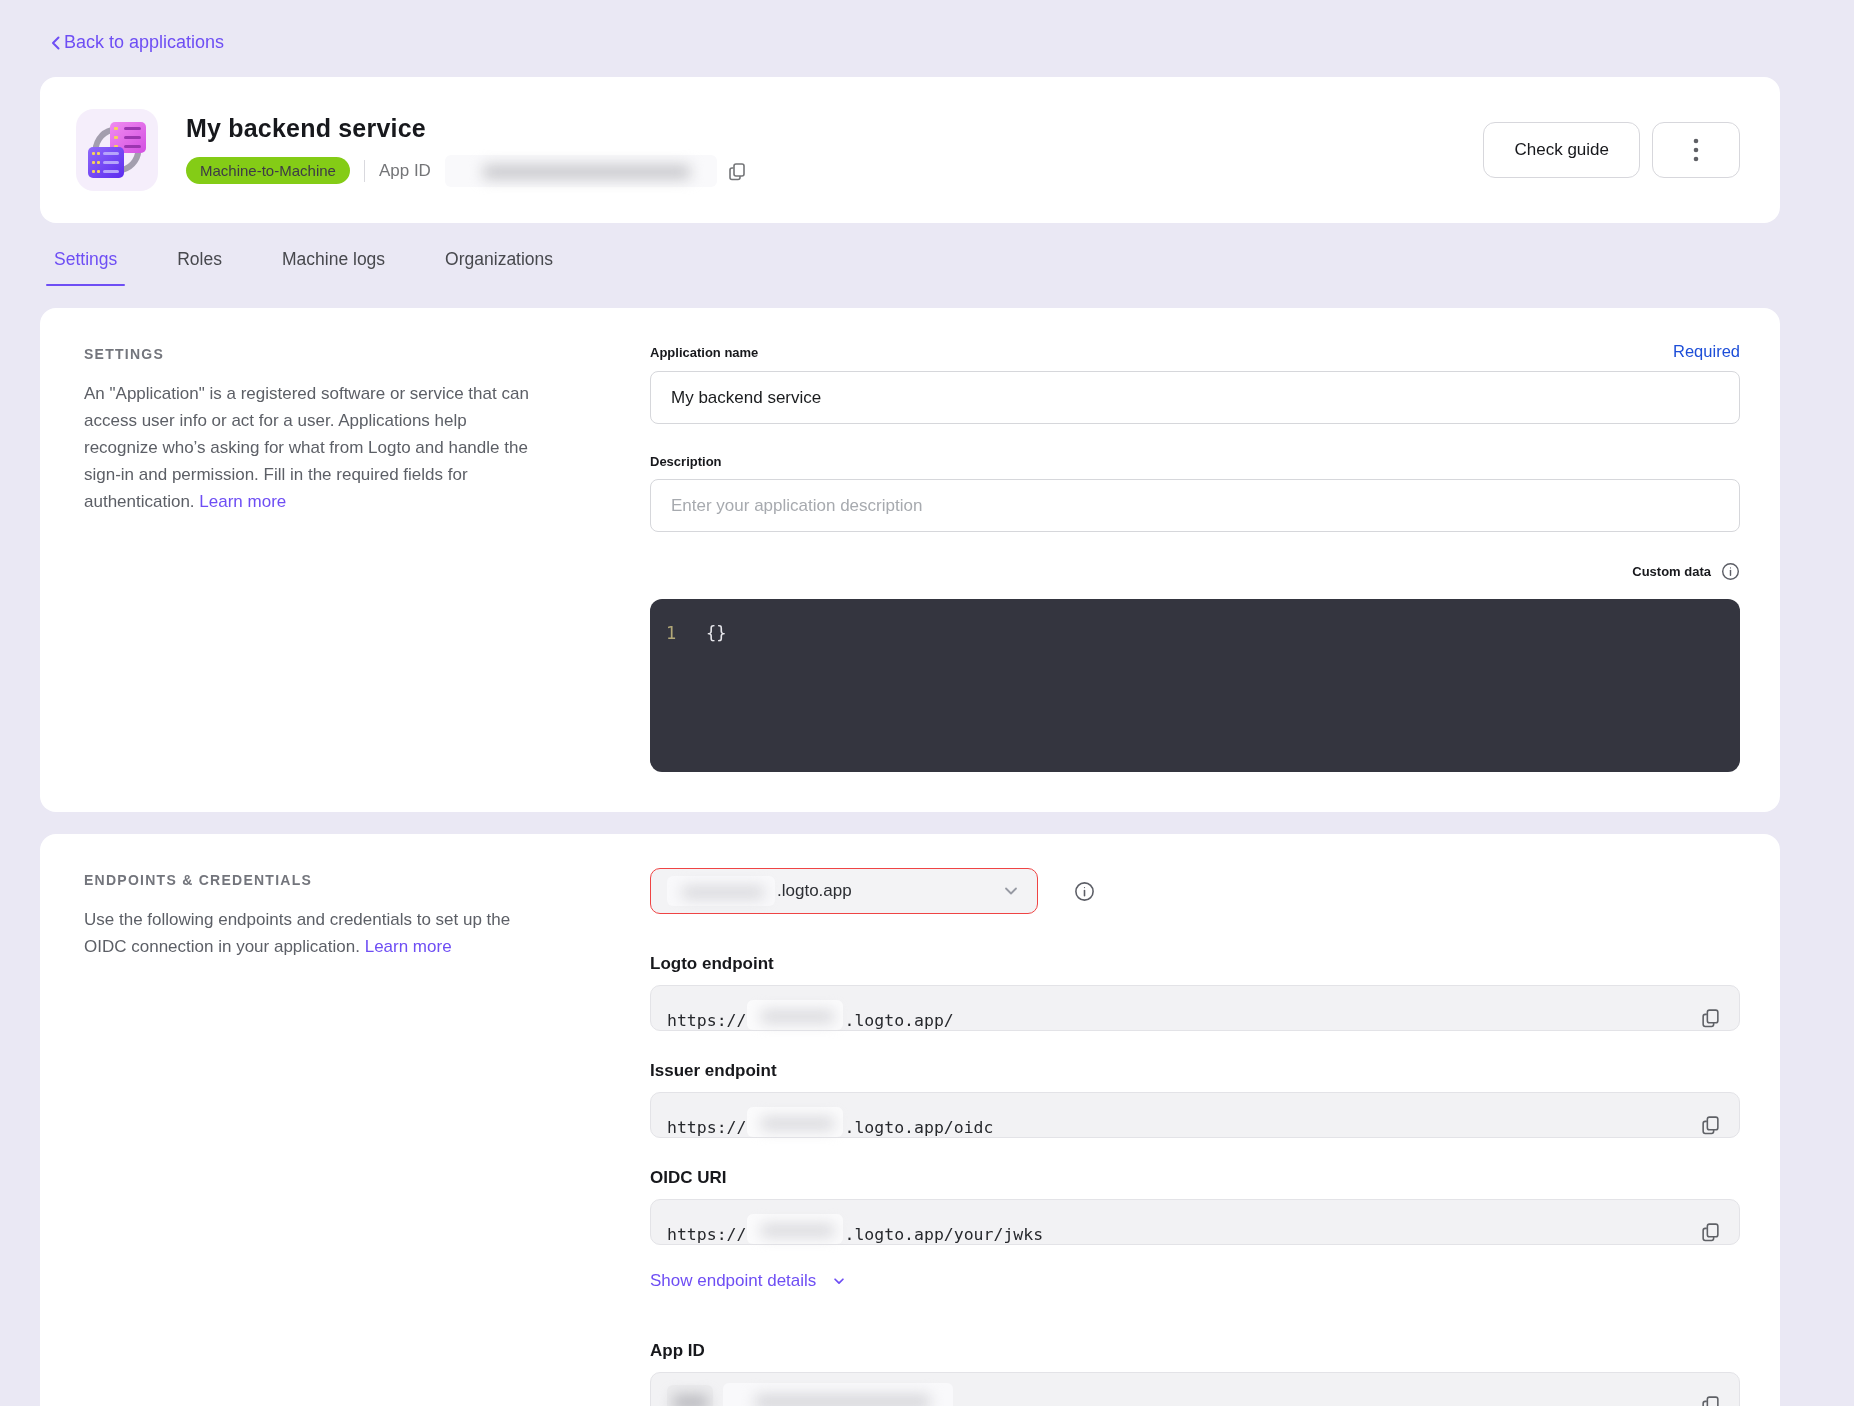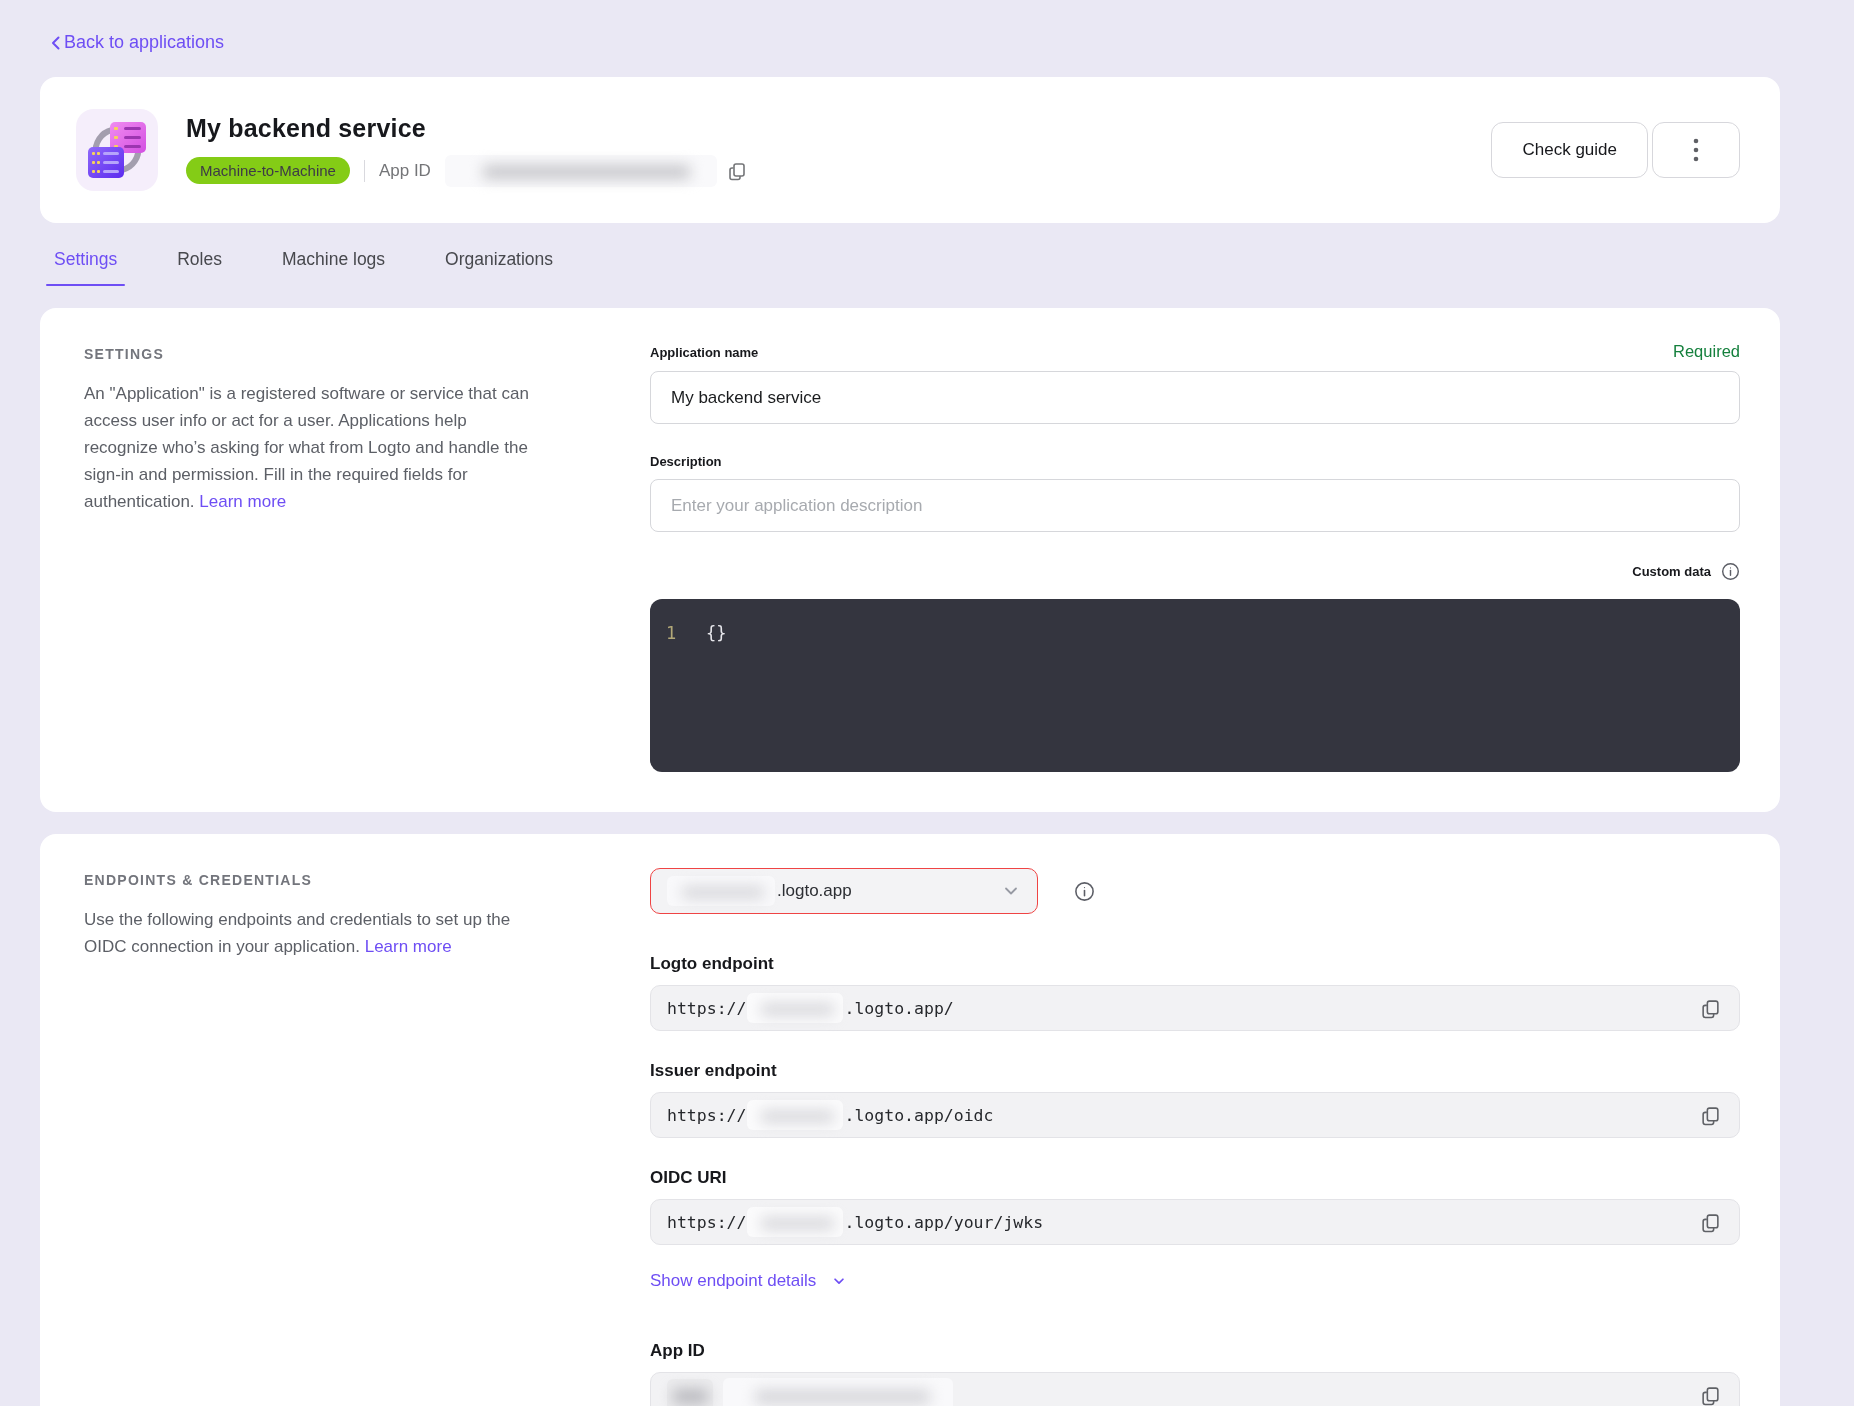--- a/index.html
+++ b/index.html
@@ -37,21 +37,21 @@
   .header-text { display: flex; flex-direction: column; gap: 12px; }
   .app-title { font-size: 25px; font-weight: 700; color: #17181c; letter-spacing: .2px; }
   .meta-row { display: flex; align-items: center; gap: 14px; }
   .type-badge {
     background: #84cc16; color: #3d3a47;
     font-size: 15px; font-weight: 500;
     padding: 5px 14px; border-radius: 16px;
   }
   .meta-divider { width: 1px; height: 22px; background: #d9d9de; }
   .meta-label { font-size: 17px; color: #747578; }
-  .header-actions { margin-left: auto; display: flex; align-items: center; gap: 4px; }
+  .header-actions { margin-left: auto; display: flex; align-items: center; gap: 12px; }
   .btn-outline {
     height: 56px; padding: 0 30px;
     background: #fff; border: 1px solid #d7d7dc; border-radius: 12px;
     font-family: "Liberation Sans", sans-serif;
     font-size: 17px; font-weight: 500; color: #17181c; cursor: pointer;
   }
   .btn-kebab {
     width: 88px; height: 56px;
     background: #fff; border: 1px solid #d7d7dc; border-radius: 12px;
     display: flex; align-items: center; justify-content: center; cursor: pointer;
@@ -81,21 +81,21 @@
   .side-heading {
     font-size: 14px; font-weight: 700; letter-spacing: .09em;
     color: #73757c; margin-bottom: 18px; margin-top: 6px;
   }
   .side-desc { font-size: 17px; line-height: 27px; color: #5c5f66; max-width: 452px; }
   .link { color: #6e4ef4; text-decoration: none; cursor: pointer; }
 
   
   .label-row { display: flex; justify-content: space-between; align-items: baseline; margin-bottom: 10px; }
   .field-label { font-size: 13px; font-weight: 600; color: #17181c; display: flex; align-items: center; gap: 10px; }
-  .required-hint { font-size: 16.5px; color: #15803d; font-weight: 400; }
+  .required-hint { font-size: 16.5px; color: #1d4ed8; font-weight: 400; }
   .group { margin-top: 30px; }
   .group.first { margin-top: 2px; }
   input.text-input {
     width: 100%; height: 53px;
     border: 1px solid #d6d7db; border-radius: 8px;
     padding: 0 20px; font-size: 17px; color: #1a1c1e;
     font-family: "Liberation Sans", sans-serif;
     outline: none; background: #fff;
   }
   input.text-input::placeholder { color: #a7aaaf; }
@@ -132,21 +132,21 @@
   .select .sel-chip { width: 108px; height: 30px; margin-right: 2px; }
   .select .sel-caret { margin-left: auto; }
   .select-info { margin-left: 36px; display: flex; align-items: center; }
 
   .ep-group { margin-top: 30px; }
   .ep-group.first { margin-top: 40px; }
   .ep-label { font-size: 17px; font-weight: 600; color: #17181c; margin-bottom: 11px; }
   .ep-field {
     height: 46px; background: #f2f2f4;
     border: 1px solid #e3e3e7; border-radius: 10px;
-    display: flex; align-items: center; padding: 0 16px;
+    display: flex; align-items: flex-end; padding: 0 16px;
     font-family: "DejaVu Sans Mono", monospace; font-size: 16.5px; color: #26282c;
   }
   .ep-field .val-chip { width: 96px; height: 30px; margin: 0 1px; background: #fbfbfc; }
   .copy-btn {
     margin-left: auto; background: none; border: none; cursor: pointer;
     display: flex; align-items: center; padding: 2px;
   }
   .show-details {
     margin-top: 26px; display: flex; align-items: center; gap: 16px;
     color: #6e4ef4; font-size: 17px; font-weight: 500; cursor: pointer; width: fit-content;

